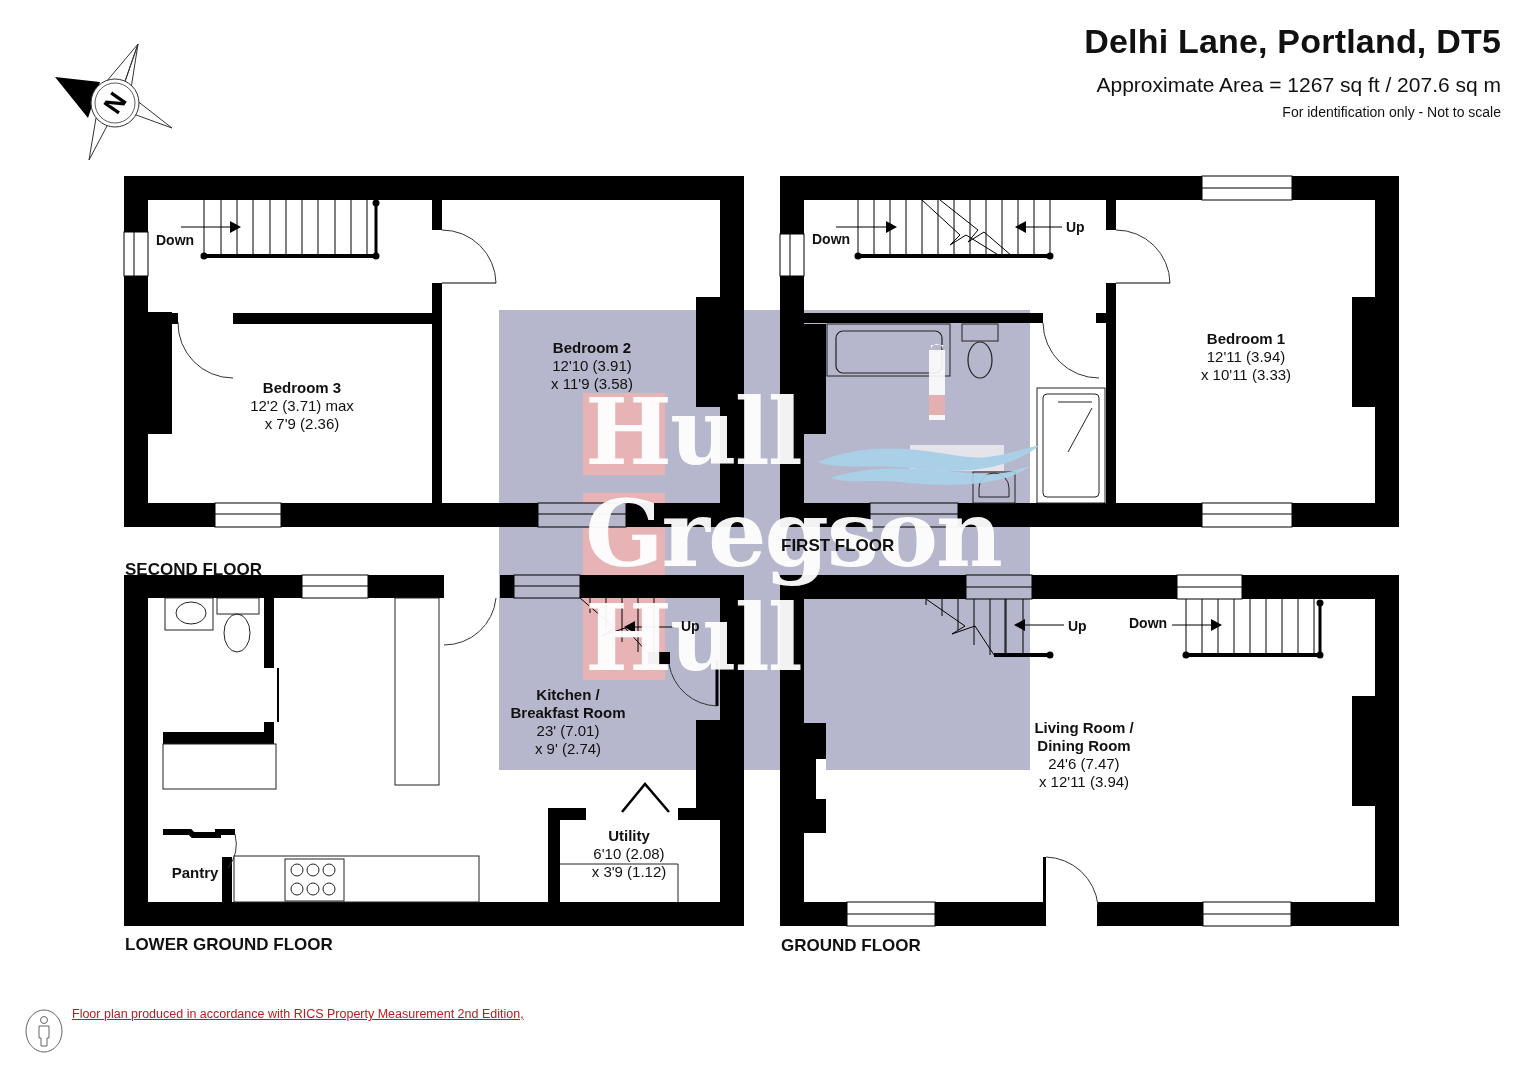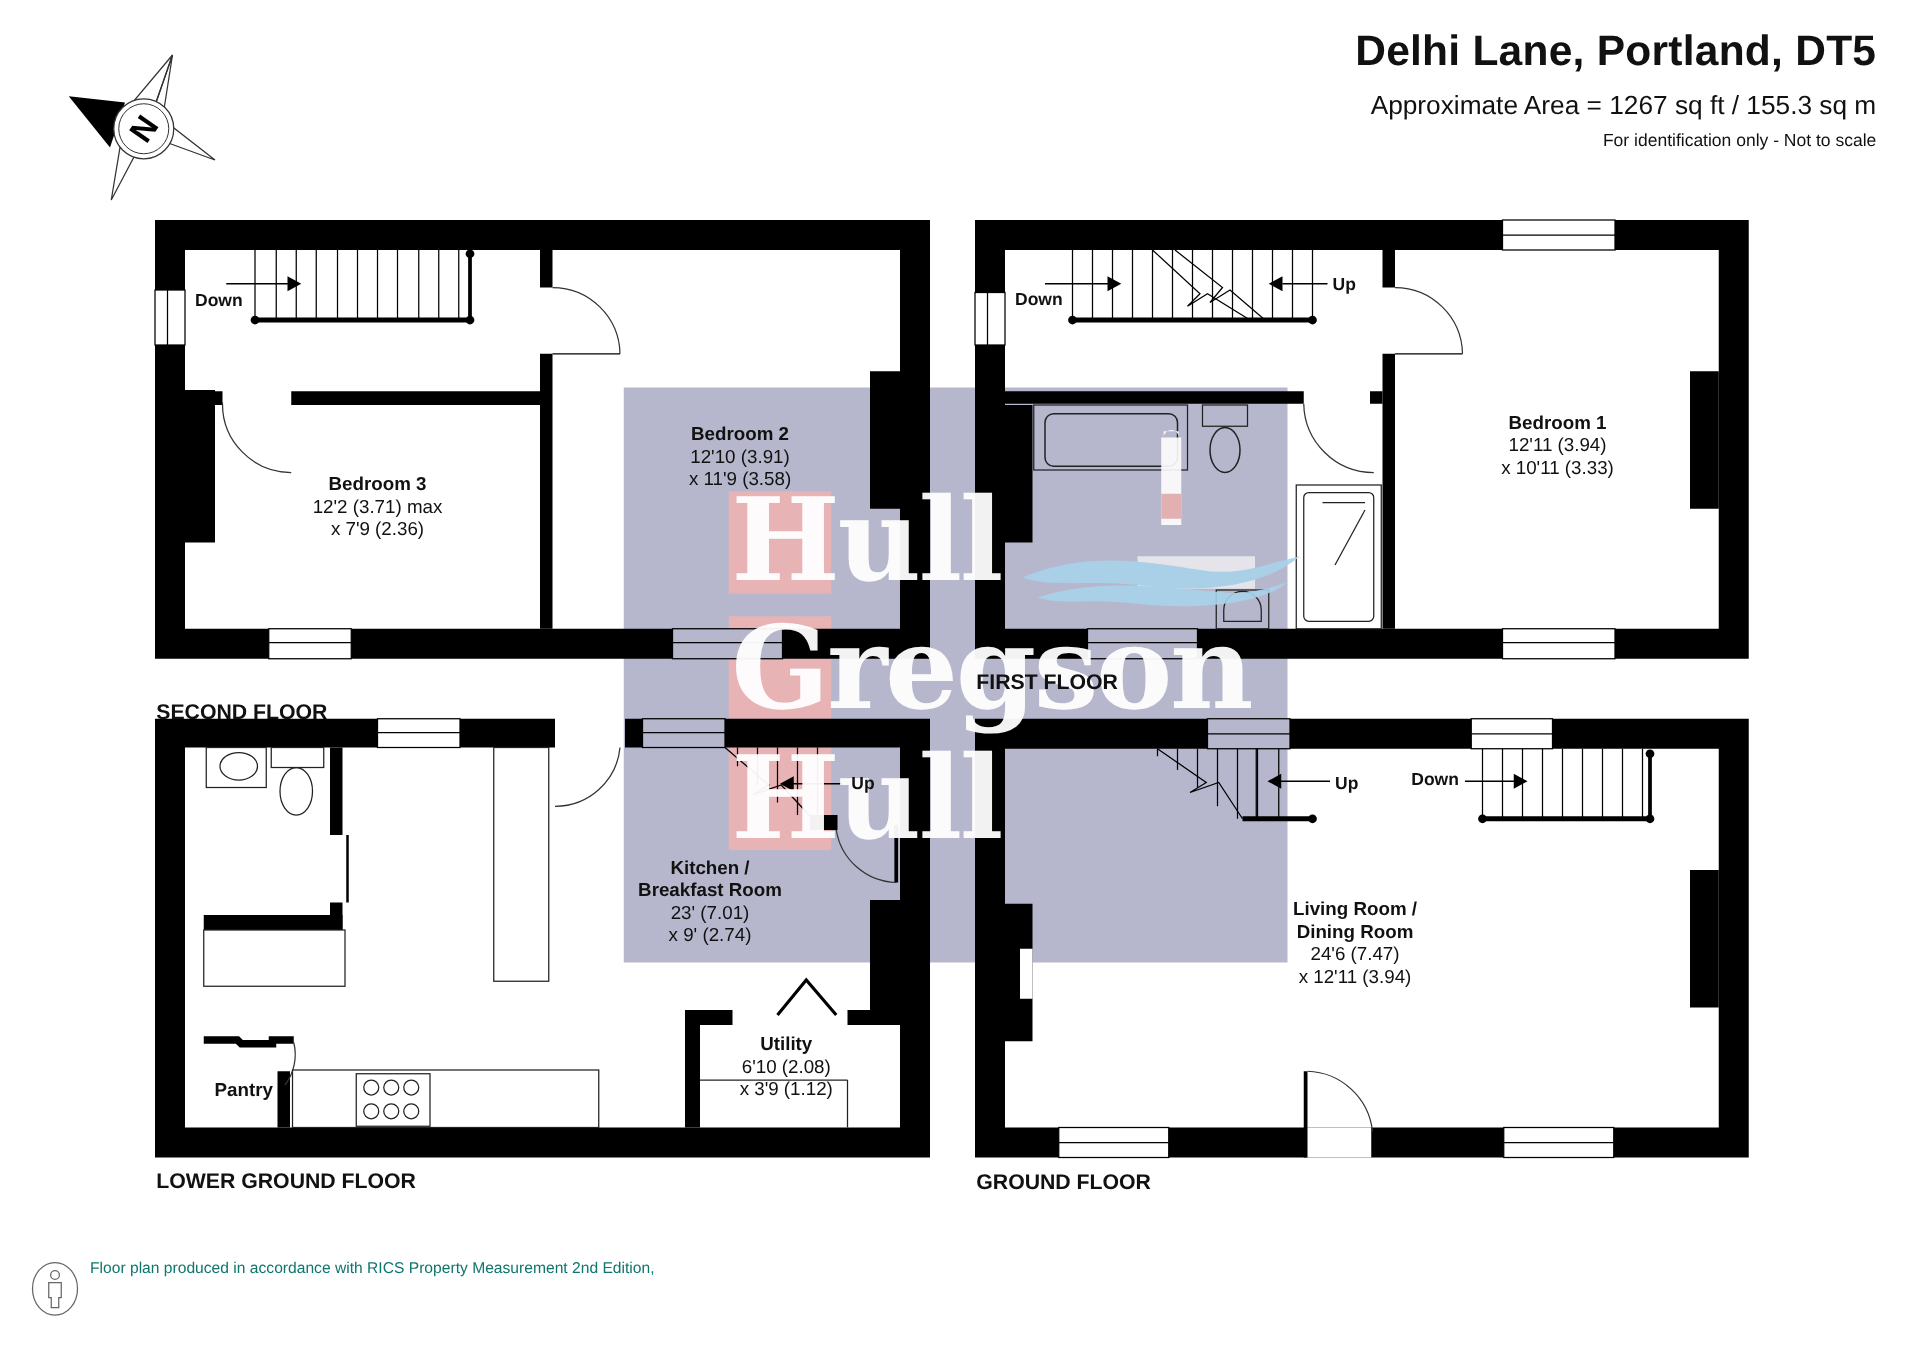--- a/index.html
+++ b/index.html
@@ -7,30 +7,30 @@
          font-family:"Liberation Sans", "DejaVu Sans", sans-serif; color:#111; }
   .abs { position:absolute; }
   .title { right:26px; top:22px; font-size:34px; font-weight:bold; letter-spacing:0.2px; white-space:nowrap; }
   .area { right:26px; top:73px; font-size:21px; white-space:nowrap; }
   .note { right:26px; top:104px; font-size:14px; white-space:nowrap;margin-left:44px; }
   .floor-label { font-size:17px; font-weight:bold; white-space:nowrap; }
   .room-label { position:absolute; text-align:center; font-size:15px; line-height:18px; white-space:nowrap; transform:translateX(-50%); }
   .room-label .rn { font-weight:bold; display:block; }
   .room-label span { display:block; }
   .stair-text { position:absolute; font-size:14px; font-weight:bold; }
-  .footer { left:72px; top:1006px; font-size:12.5px; line-height:16px; color:#0f766e; }
+  .footer { left:72px; top:1006px; font-size:12.5px; line-height:16px; color:#b91c1c;text-decoration:underline; }
   .footer div { white-space:nowrap; }
   svg { position:absolute; left:0; top:0; }
   .wm { position:absolute; font-family:"DejaVu Serif","Liberation Serif",serif; font-weight:bold; color:#ffffff; }
 </style>
 </head>
 <body>
 
 <div class="abs title">Delhi Lane, Portland, DT5</div>
-<div class="abs area">Approximate Area = 1267 sq ft / 155.3 sq m</div>
+<div class="abs area">Approximate Area = 1267 sq ft / 207.6 sq m</div>
 <div class="abs note">For identification only - Not to scale</div>
 
 <div class="abs" style="left:499px; top:310px; width:531px; height:460px; background:#b6b7cc;"></div>
 <div class="abs" style="left:583px; top:393px; width:82px; height:82px; background:#e7b3b5;"></div>
 <div class="abs" style="left:583px; top:493px; width:82px; height:82px; background:#e7b3b5;"></div>
 <div class="abs" style="left:583px; top:598px; width:82px; height:82px; background:#e7b3b5;"></div>
 
 <svg width="1527" height="1080" viewBox="0 0 1527 1080">
 
   <g>

